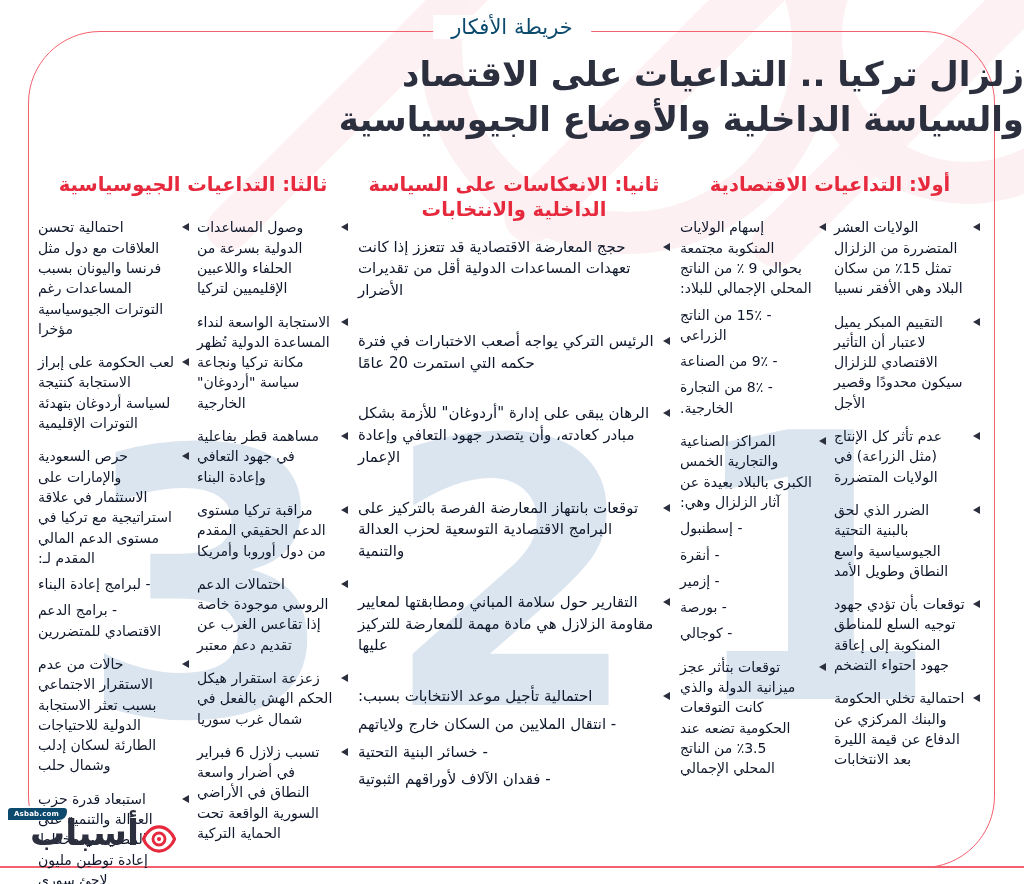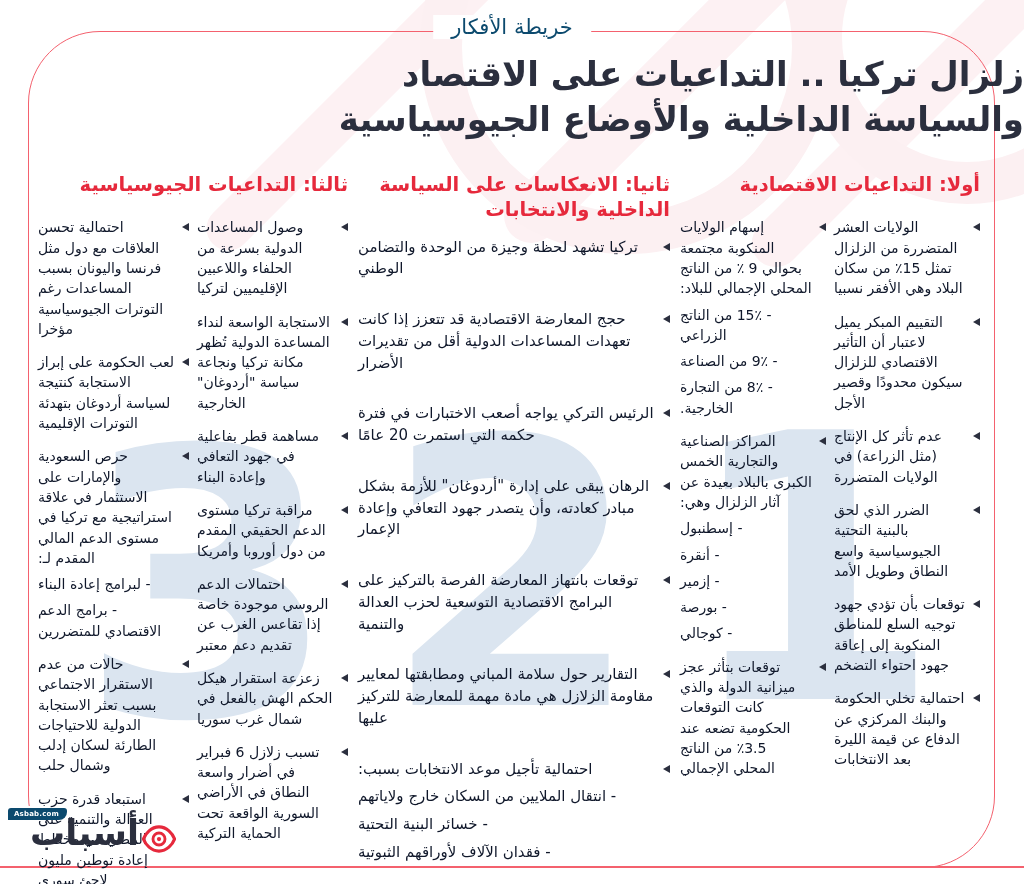--- a/index.html
+++ b/index.html
@@ -47,21 +47,21 @@
   .cols{
     position:absolute;top:172px;right:44px;left:38px;z-index:5;
     display:flex;gap:10px;
   }
   .col{min-width:0;}
   .col.c1{width:300px;}
   .col.c2{width:312px;}
   .col.c3{flex:1;}
   .col-header{
     margin:0 0 20px;color:#e6293c;font-size:19.5px;font-weight:bold;
-    text-align:right;line-height:1.3;
+    text-align:center;line-height:1.3;
   }
   .col.c2 .col-header{margin-bottom:14px;}
   .subcols{display:flex;gap:8px;}
   .sc{flex:1;min-width:0;}
   .item{display:flex;gap:7px;margin-bottom:13px;}
   .col.c2 .item{margin-bottom:29px;}
   .tri{
     flex:none;margin-top:6px;width:0;height:0;
     border-top:4.5px solid transparent;border-bottom:4.5px solid transparent;
     border-right:7px solid #2b2f3e;
@@ -152,24 +152,20 @@
           </div>
         </div>
     </div>
   </div>
 
   <div class="col c2">
     <h2 class="col-header">ثانيا: الانعكاسات على السياسة الداخلية والانتخابات</h2>
     <div class="sc">
         <div class="item">
           <span class="tri"></span>
-          <div class="txt">تركيا تشهد لحظة وجيزة من الوحدة والتضامن الوطني</div>
-        </div>
-        <div class="item">
-          <span class="tri"></span>
           <div class="txt">حجج المعارضة الاقتصادية قد تتعزز إذا كانت تعهدات المساعدات الدولية أقل من تقديرات الأضرار</div>
         </div>
         <div class="item">
           <span class="tri"></span>
           <div class="txt">الرئيس التركي يواجه أصعب الاختبارات في فترة حكمه التي استمرت 20 عامًا</div>
         </div>
         <div class="item">
           <span class="tri"></span>
           <div class="txt">الرهان يبقى على إدارة "أردوغان" للأزمة بشكل مبادر كعادته، وأن يتصدر جهود التعافي وإعادة الإعمار</div>
         </div>

